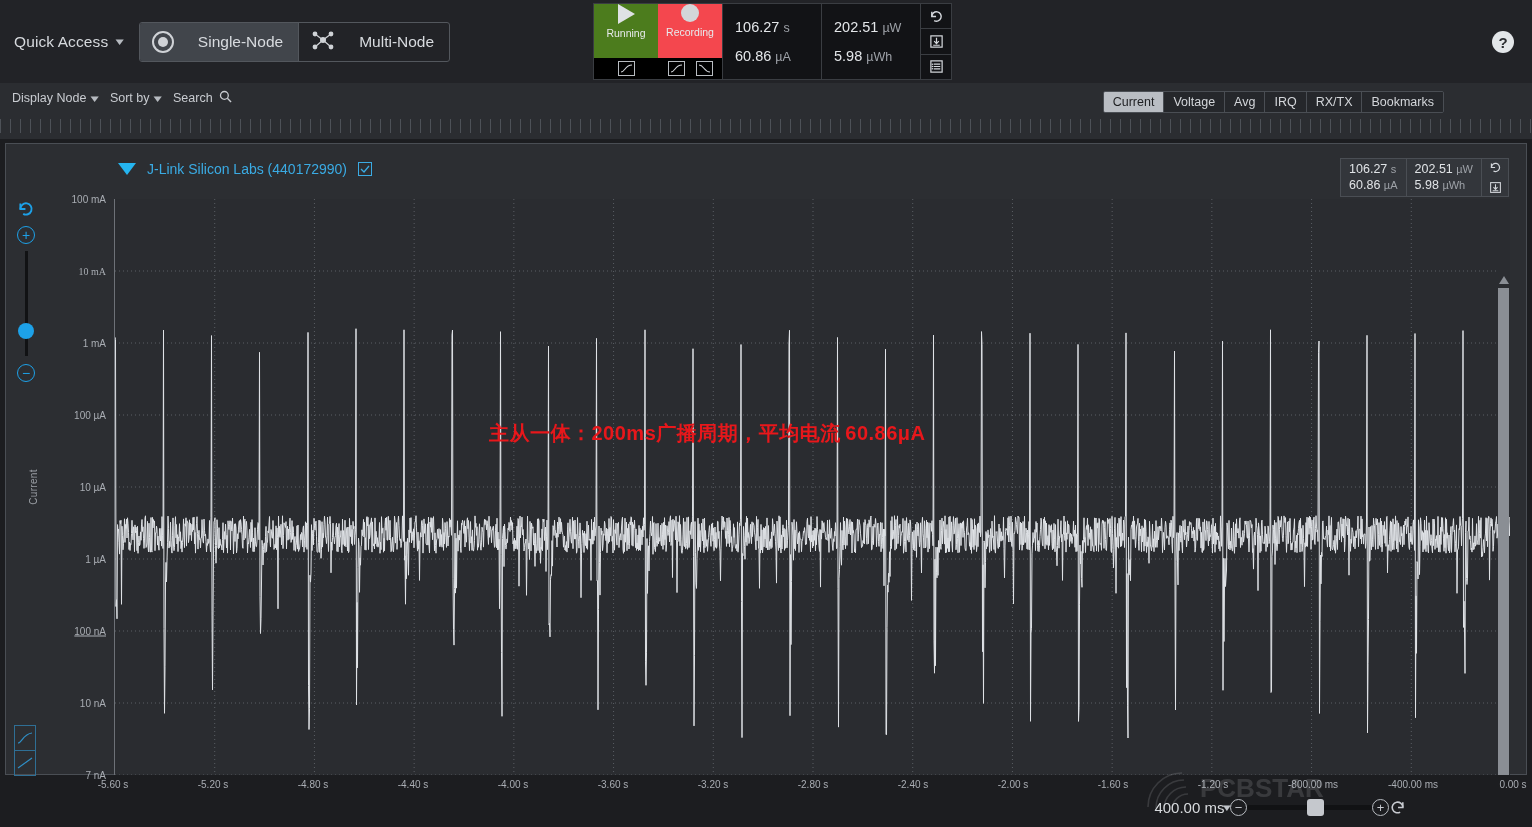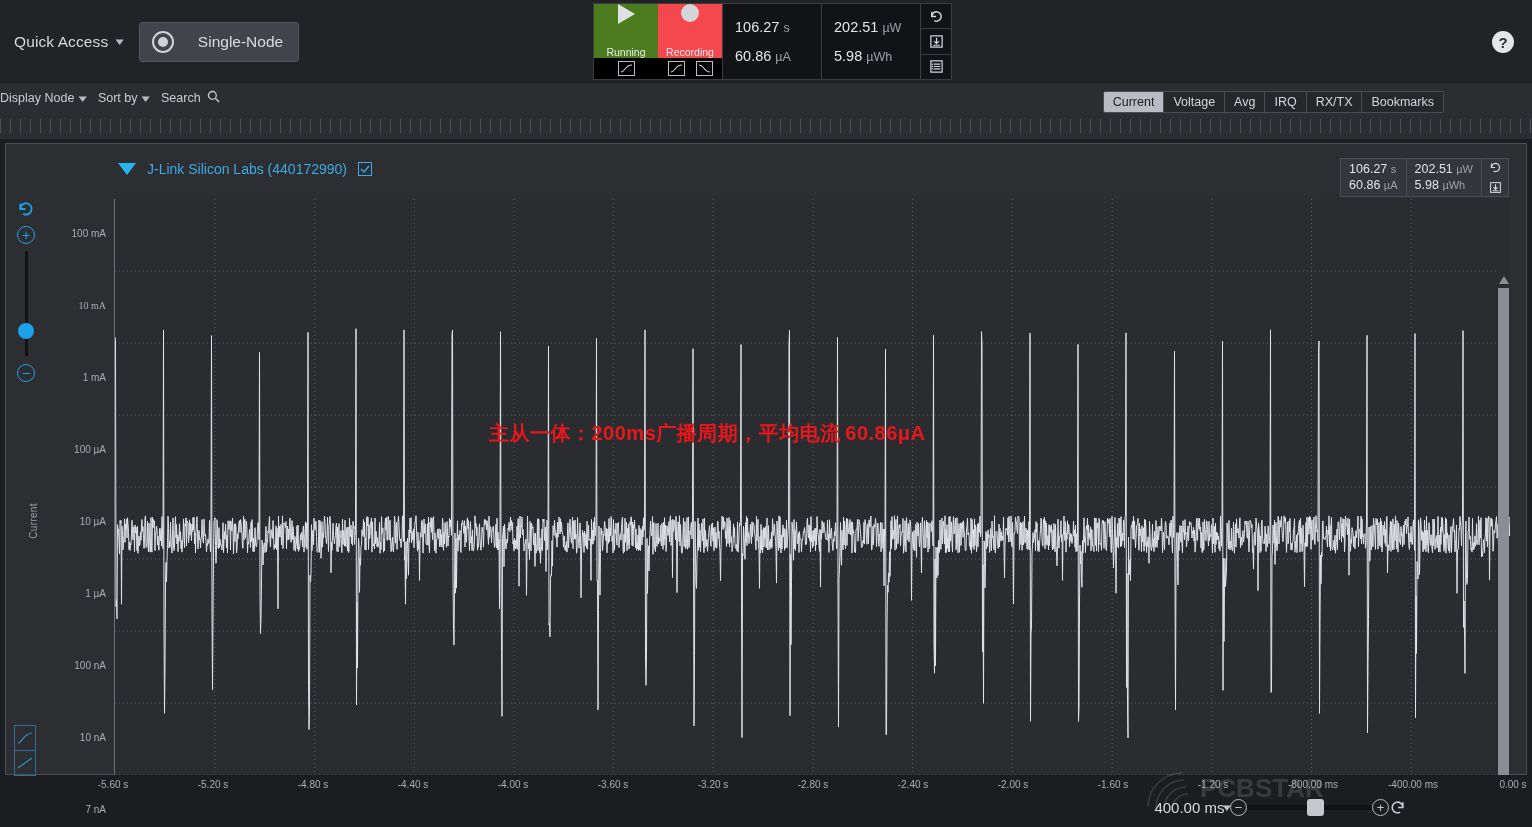--- a/index.html
+++ b/index.html
@@ -49,21 +49,21 @@
     position: absolute; left: 593px; top: 3px;
     width: 359px; height: 77px;
     background: #121316;
     display: flex;
     border: 1px solid #3a3d42;
   }
   .run-col { width: 64px; display: flex; flex-direction: column; }
   .rec-col { width: 64px; display: flex; flex-direction: column; }
   .run-top {
     flex: 1; display: flex; flex-direction: column;
-    align-items: center; justify-content: space-between; gap: 1px;
+    align-items: center; justify-content: flex-start; gap: 1px;
     cursor: pointer;
   }
   .run-top.green { background: #4c7c1d; }
   .run-top.red { background: #f4474e; }
   .play-tri {
     width: 0; height: 0;
     border-left: 17px solid #dfe2e5;
     border-top: 10px solid transparent;
     border-bottom: 10px solid transparent;
     margin-bottom: 2px;
@@ -110,21 +110,21 @@
 
   
   .subbar {
     position: absolute; left: 0; top: 83px; width: 1532px; height: 30px;
     background: #2b2d31; display: flex; align-items: center;
   }
   .sub-item {
     display: flex; align-items: center; gap: 6px;
     margin-left: 12px; font-size: 12.5px; color: #c9ccd1; cursor: pointer;
   }
-  .sub-item:first-child { margin-left: 0; align-items: center; }
+  .sub-item:first-child { margin-left: 12px; align-items: center; }
 
   .tabs {
     position: absolute; right: 88px; top: 91px;
     display: flex; border: 1px solid #4a4e54; border-radius: 2px; overflow: hidden;
   }
   .tab {
     padding: 2px 9px; font-size: 12.5px; color: #d3d6da;
     border-right: 1px solid #4a4e54; background: #25272b; cursor: pointer;
     line-height: 16px;
   }
@@ -185,21 +185,21 @@
   
   .plot-wrap {
     position: absolute; left: 108px; top: 55px;
     width: 1396px; height: 576px;
     background: #2a2c30;
     border-left: 1px solid #6d7177;
     overflow: hidden;
   }
 
   .yaxis {
-    position: absolute; left: 0; top: 55px; width: 108px; height: 576px; margin-top: 34px;
+    position: absolute; left: 0; top: 55px; width: 108px; height: 576px;
   }
   .ylab {
     position: absolute; right: 8px; font-size: 10px; color: #a9adb3;
     transform: translateY(-50%); white-space: nowrap;
   }
   .yaxis-title {
     position: absolute; left: 10px; top: 50%; transform: translateY(-50%) rotate(-90deg);
     font-size: 10px; color: #9b9fa5; letter-spacing: .3px;
   }
 
@@ -294,20 +294,33 @@
       <span>Quick Access</span>
       <span class="chev">▾</span>
     </div>
 
     <div class="mode-group">
       <div class="mode-btn active">
         <span class="icon-ring">
             <i></i>
           </span>
         <span>Single-Node</span>
+      </div>
+      <div class="mode-btn">
+        <span>
+          <svg width="24" height="22" viewBox="0 0 24 22">
+            <circle cx="12" cy="11" r="3" fill="#cfd2d6"></circle>
+            <circle cx="4" cy="5" r="2.4" fill="#cfd2d6"></circle>
+            <circle cx="20" cy="5" r="2.4" fill="#cfd2d6"></circle>
+            <circle cx="4" cy="18" r="2.4" fill="#cfd2d6"></circle>
+            <circle cx="20" cy="18" r="2.4" fill="#cfd2d6"></circle>
+            <path d="M12 11 L4 5 M12 11 L20 5 M12 11 L4 18 M12 11 L20 18" stroke="#cfd2d6" stroke-width="1.2" fill="none"></path>
+          </svg>
+        </span>
+        <span>Multi-Node</span>
       </div>
     </div>
 
     <div class="status-cluster">
       <div class="run-col">
         <div class="run-top green">
           <span class="play-tri"></span>
           <span class="run-label">Running</span>
         </div>
         <div class="tiny-row">
@@ -474,21 +487,21 @@
 
     <div class="yaxis">
       <div class="yaxis-title">Current</div>
       <div id="yticks">
           <div class="ylab" style="top: 0px;">100 mA</div>
           <div class="ylab" style="top: 72px; font-family: Liberation Serif, serif;">10 mA</div>
           <div class="ylab" style="top: 144px;">1 mA</div>
           <div class="ylab" style="top: 216px;">100 µA</div>
           <div class="ylab" style="top: 288px;">10 µA</div>
           <div class="ylab" style="top: 360px;">1 µA</div>
-          <div class="ylab" style="top: 432px;">100 nA</div>
+          <div class="ylab" style="top: 432px; text-decoration: underline;">100 nA</div>
           <div class="ylab" style="top: 504px;">10 nA</div>
           <div class="ylab" style="top: 576px;">7 nA</div>
         </div>
     </div>
 
     <div class="plot-wrap">
       <svg id="plot-svg" width="1396" height="576">
           <line x1="0" x2="1396" y1="72" y2="72" stroke="#5a5e64" stroke-width="1" stroke-dasharray="1 3"></line>
           <line x1="0" x2="1396" y1="144" y2="144" stroke="#5a5e64" stroke-width="1" stroke-dasharray="1 3"></line>
           <line x1="0" x2="1396" y1="216" y2="216" stroke="#5a5e64" stroke-width="1" stroke-dasharray="1 3"></line>

